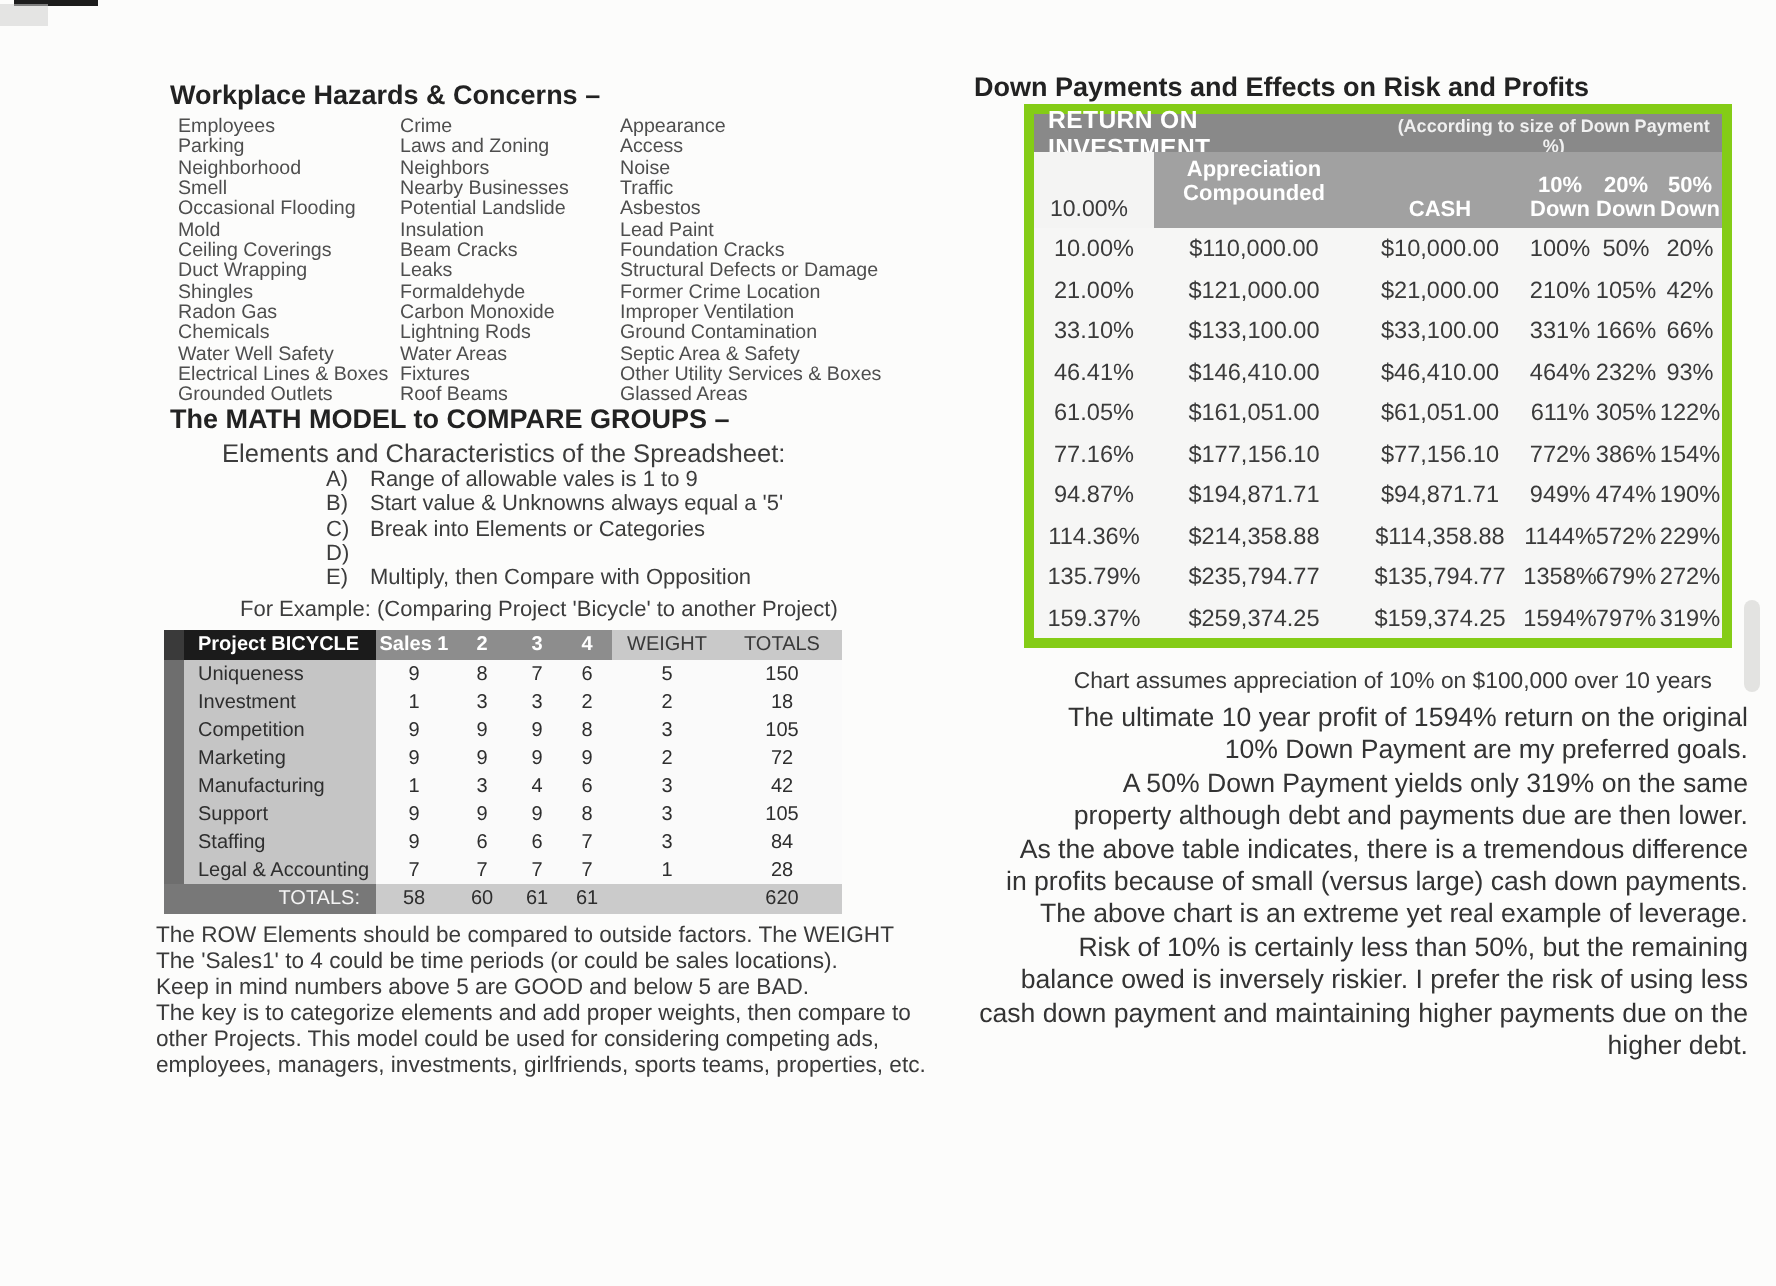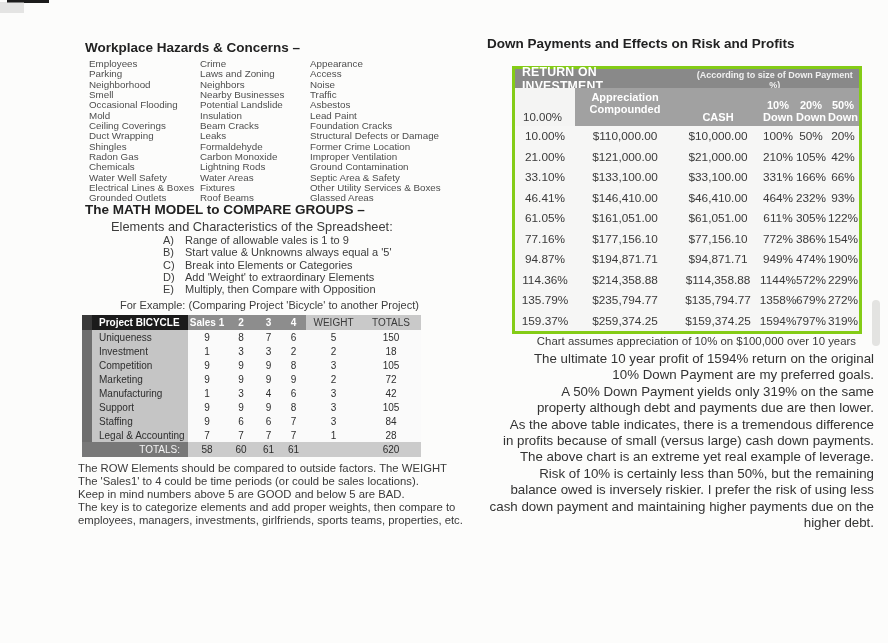--- a/index.html
+++ b/index.html
@@ -39,21 +39,21 @@
   .bk-val{background:#fafafa;justify-content:center;}
   .bk-tot-label{grid-column:1 / 3;background:#787878;color:#f4f4f4;
                 justify-content:flex-end;padding-right:8px;height:15px !important;}
   .bk-tot-val{background:#cbcbcb;justify-content:center;height:15px !important;}
 
   .left-notes{position:absolute;left:78px;top:462px;font-size:11.3px;line-height:13.1px;color:#3a3a3a;}
 
   
   .right-title{position:absolute;left:487px;top:36px;font-size:13.5px;font-weight:bold;color:#222;}
 
-  .roi-table{position:absolute;left:512px;top:66px;width:344px;border:3px solid #84cc16;background:#f6f6f5;}
+  .roi-table{position:absolute;left:512px;top:52px;width:344px;border:5px solid #84cc16;background:#f6f6f5;}
   .roi-banner{height:19px;background:#898989;display:flex;align-items:center;padding-left:7px;}
   .roi-banner .t{font-size:12.3px;font-weight:bold;color:#fff;letter-spacing:.2px;}
   .roi-banner .s{font-size:9px;font-weight:bold;color:#f0f0f0;margin-left:10px;padding-top:2px;text-align:center;}
   .roi-head{display:grid;grid-template-columns:60px 100px 86px 34px 32px 32px;height:38px;}
   .roi-head .corner{background:#f4f4f3;color:#3a3a3a;font-size:11.5px;
                     display:flex;align-items:flex-end;padding:0 0 3px 8px;}
   .roi-head .hc{background:#a1a1a1;color:#fff;font-weight:bold;font-size:11px;line-height:12px;
                 display:flex;justify-content:center;align-items:flex-end;text-align:center;padding-bottom:3px;}
   .roi-head .hc.top{align-items:flex-start;padding-top:3px;}
   .roi-body{display:grid;grid-template-columns:60px 100px 86px 34px 32px 32px;}
@@ -137,21 +137,20 @@
       <div class="math-item">
         <div class="ltr">B)</div>
         <div>Start value &amp; Unknowns always equal a '5'</div>
       </div>
       <div class="math-item">
         <div class="ltr">C)</div>
         <div>Break into Elements or Categories</div>
       </div>
       <div class="math-item">
         <div class="ltr">D)</div>
-        <div>Add 'Weight' to extraordinary Elements</div>
       </div>
       <div class="math-item">
         <div class="ltr">E)</div>
         <div>Multiply, then Compare with Opposition</div>
       </div>
     </div>
   <div class="example-caption">For Example:  (Comparing Project 'Bicycle' to another Project)</div>
 
   <div class="bike-table" id="bike-table">
       <div class="bk-strip-h bk-h"></div>
@@ -233,20 +232,21 @@
       <div class="bk-tot-val">61</div>
       <div class="bk-tot-val"></div>
       <div class="bk-tot-val">620</div>
     </div>
 
   <div class="left-notes" id="left-notes">
       <div>The ROW Elements should be compared to outside factors.  The WEIGHT</div>
       <div>The 'Sales1' to 4 could be time periods (or could be sales locations).</div>
       <div>Keep in mind numbers above 5 are GOOD and below 5 are BAD.</div>
       <div>The key is to categorize elements and add proper weights, then compare to</div>
+      <div>other Projects.  This model could be used for considering competing ads,</div>
       <div>employees, managers, investments, girlfriends, sports teams, properties, etc.</div>
     </div>
 
   <div class="right-title">Down Payments and Effects on Risk and Profits</div>
 
   <div class="roi-table">
     <div class="roi-banner">
       <span class="t">RETURN ON INVESTMENT</span>
       <span class="s">(According to size of Down Payment %)</span>
     </div>

